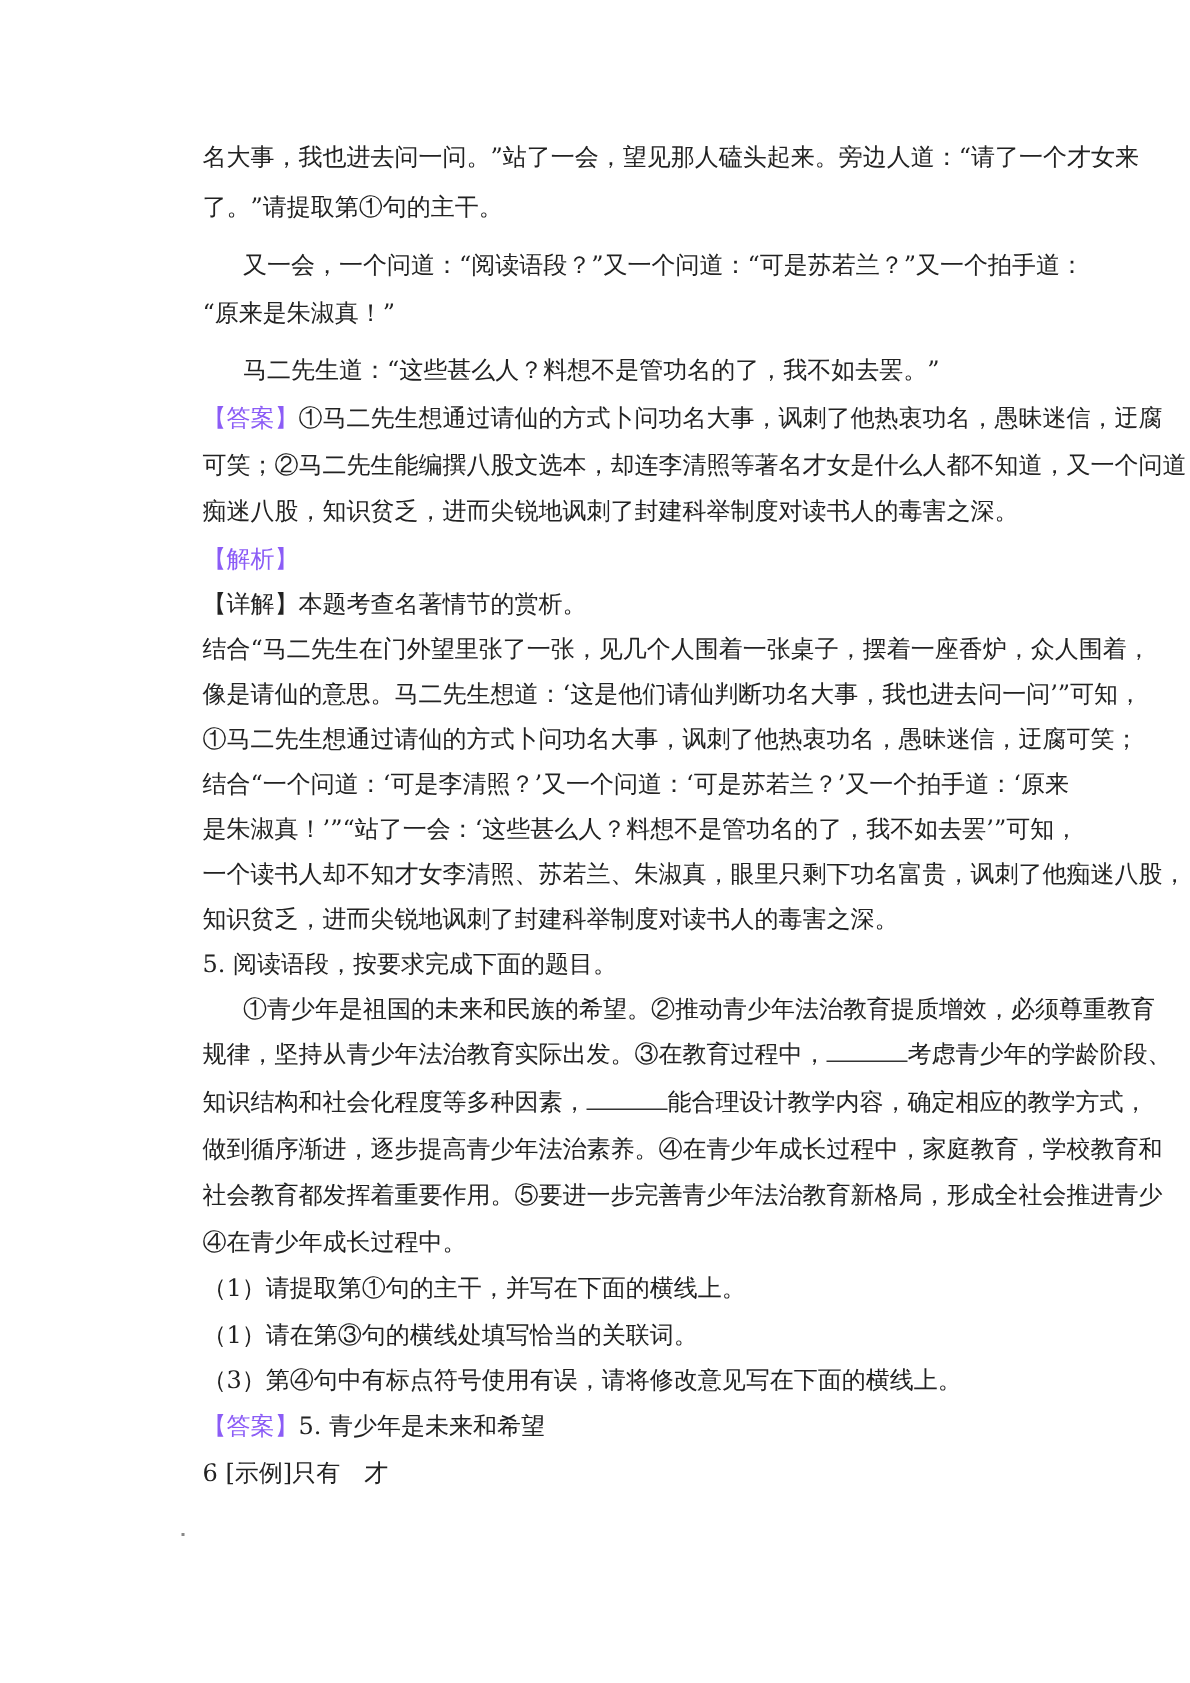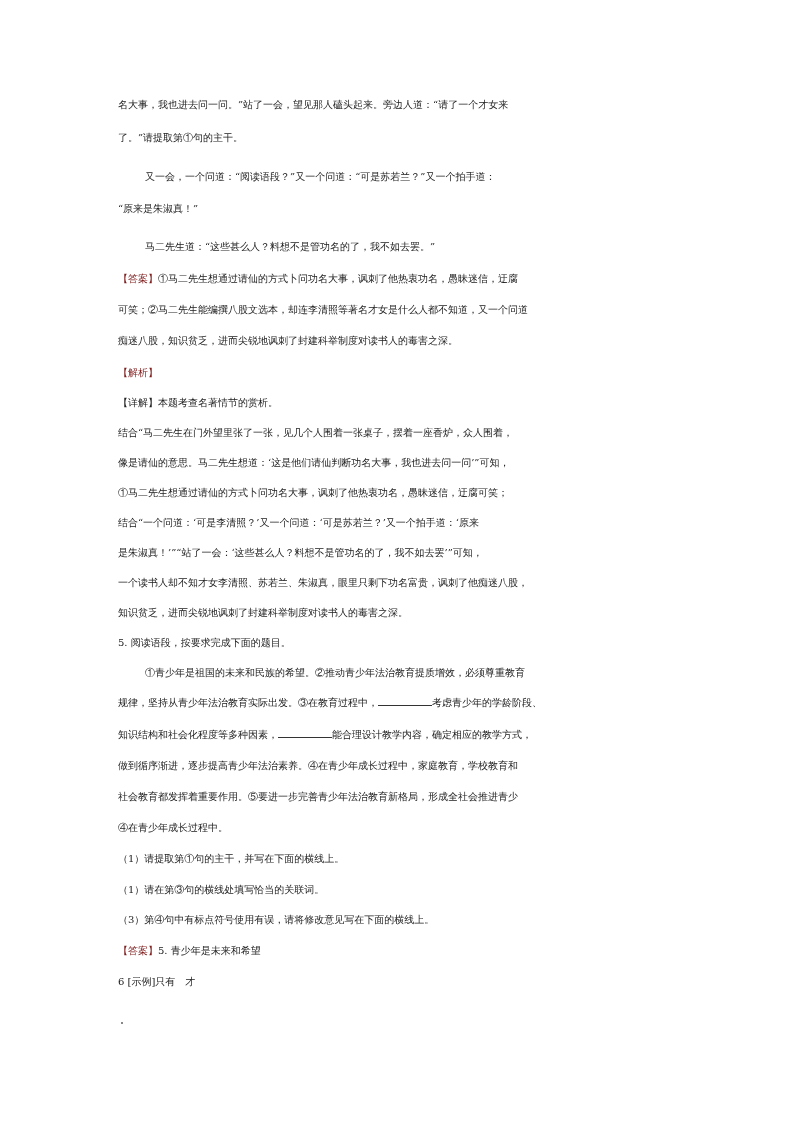--- a/index.html
+++ b/index.html
@@ -1,21 +1,21 @@
 <!DOCTYPE html>
 <html><head>
 <meta charset="utf-8">
 <style>
   html, body { margin: 0; padding: 0; background: #ffffff; }
   body { width: 793px; height: 1122px; position: relative; overflow: hidden;
          font-family: "DejaVu Serif", "Liberation Serif", serif; color: #222; }
   .page { position: absolute; left: 118px; top: 94px; width: 560px; }
-  .line { font-size: 10px; line-height: 21px; white-space: nowrap; position: absolute; left: 0; }
+  .line { font-size: 16px; line-height: 21px; white-space: nowrap; position: absolute; left: 17px; }
   .indent { padding-left: 27px; }
-  .tag { color: #7f1d1d; }
+  .tag { color: #8b5cf6; }
   .blank { display: inline-block; width: 54px; border-bottom: 1px solid #333; height: 12px; vertical-align: baseline; }
   .dot { position: absolute; left: 121px; top: 1022px; width: 2px; height: 2px; background: #888; }
 </style>
 </head>
 <body>
 
 <div class="page">
   <div class="line" style="top:0px">名大事，我也进去问一问。”站了一会，望见那人磕头起来。旁边人道：“请了一个才女来</div>
   <div class="line" style="top:33px">了。”请提取第①句的主干。</div>
   <div class="line indent" style="top:72px">又一会，一个问道：“阅读语段？”又一个问道：“可是苏若兰？”又一个拍手道：</div>

